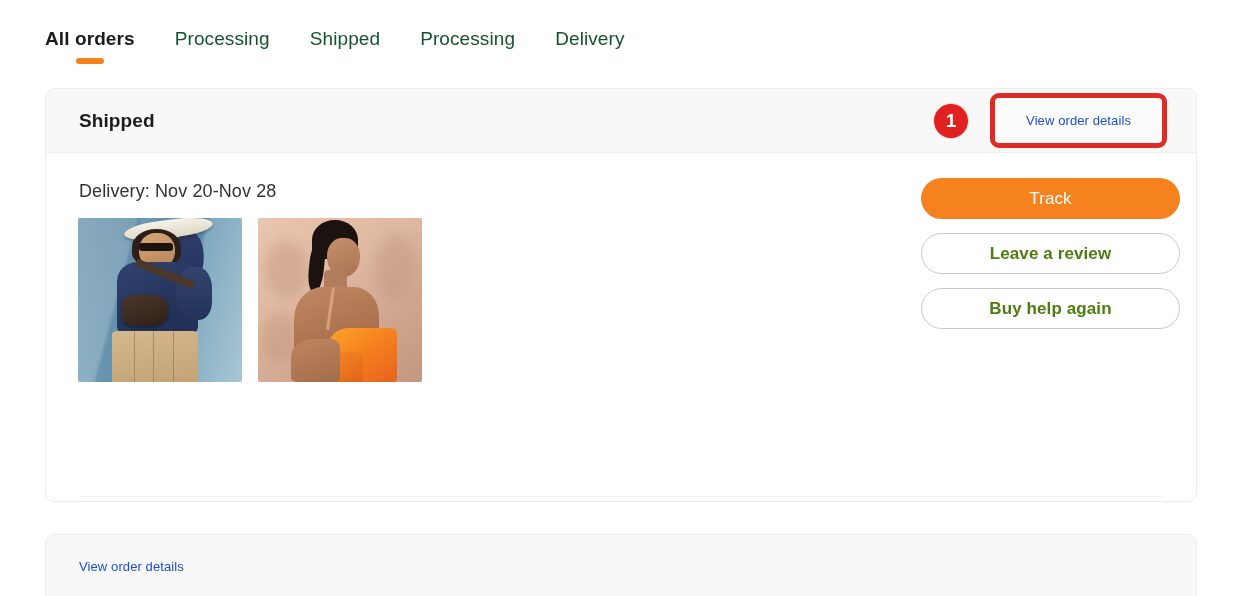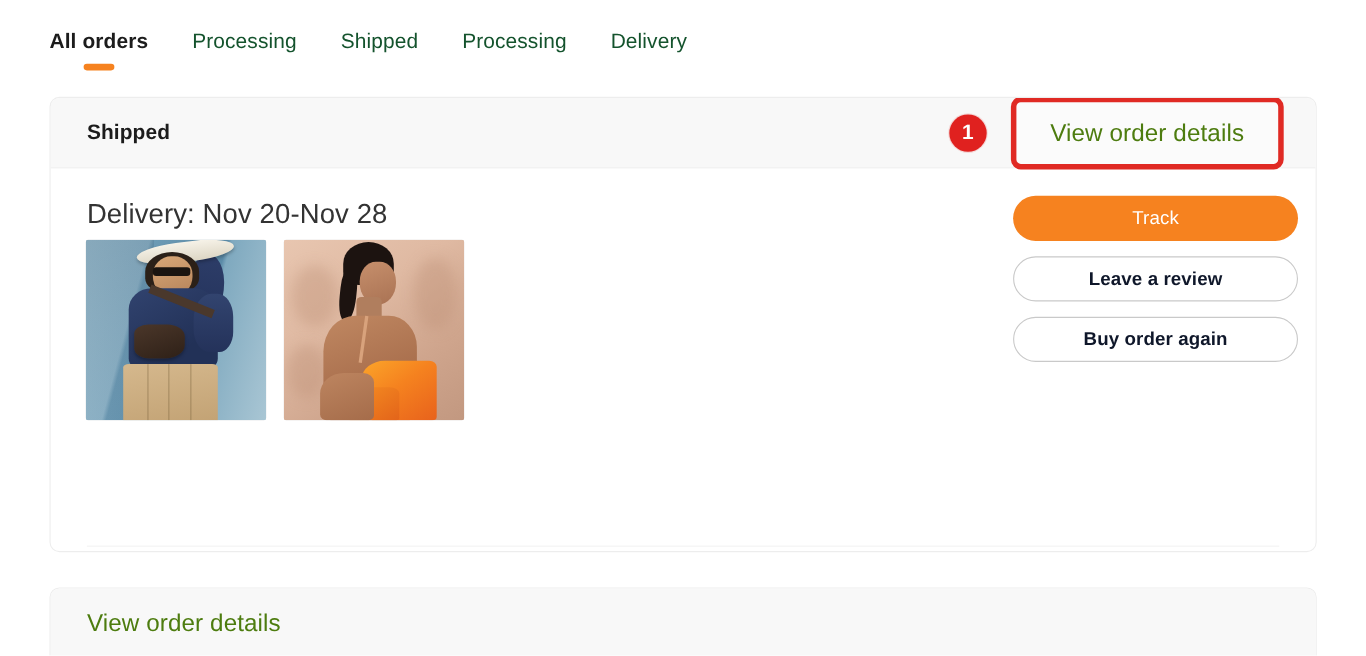--- a/index.html
+++ b/index.html
@@ -76,22 +76,22 @@
     box-sizing: border-box;
     position: relative;
   }
   .card-title {
     font-size: 19px;
     font-weight: bold;
     color: #1c1c1c;
     letter-spacing: 0.1px;
   }
   .view-details {
-    font-size: 22px;
-    color: #4d7c0f;
+    font-size: 13px;
+    color: #1d4ed8;
     cursor: pointer;
     white-space: nowrap;
     letter-spacing: 0.1px;
   }
 
   
   .header-right {
     display: flex;
     align-items: center;
     gap: 0px;
@@ -129,21 +129,21 @@
   
   .card-body {
     position: relative;
     padding: 0;
     height: calc(100% - 64px);
   }
   .delivery {
     position: absolute;
     left: 33px;
     top: 28px;
-    font-size: 25px;
+    font-size: 18px;
     color: #333333;
     letter-spacing: 0.1px;
   }
   .thumbs {
     position: absolute;
     left: 32px;
     top: 65px;
     display: flex;
     gap: 16px;
   }
@@ -297,21 +297,21 @@
     cursor: pointer;
     letter-spacing: 0.1px;
   }
   .btn-primary {
     background: #f6821f;
     color: #ffffff;
     border: none;
   }
   .btn-outline {
     background: #ffffff;
-    color: #0f172a;
+    color: #4d7c0f;
     border: 1px solid #c9c9c9;
     font-weight: bold;
   }
 
   
   .divider {
     position: absolute;
     left: 33px;
     right: 33px;
     top: 343px;
@@ -391,21 +391,21 @@
         <div class="t2-strap"></div>
         <div class="t2-top"></div>
         <div class="t2-top2"></div>
         <div class="t2-arm"></div>
       </div>
     </div>
 
     <div class="actions">
       <div class="btn btn-primary">Track</div>
       <div class="btn btn-outline">Leave a review</div>
-      <div class="btn btn-outline">Buy order again</div>
+      <div class="btn btn-outline">Buy help again</div>
     </div>
 
     <div class="divider"></div>
 
   </div>
 </div>
 
 <div class="card card-2">
   <div class="card-header">
     <span class="view-details">View order details</span>

